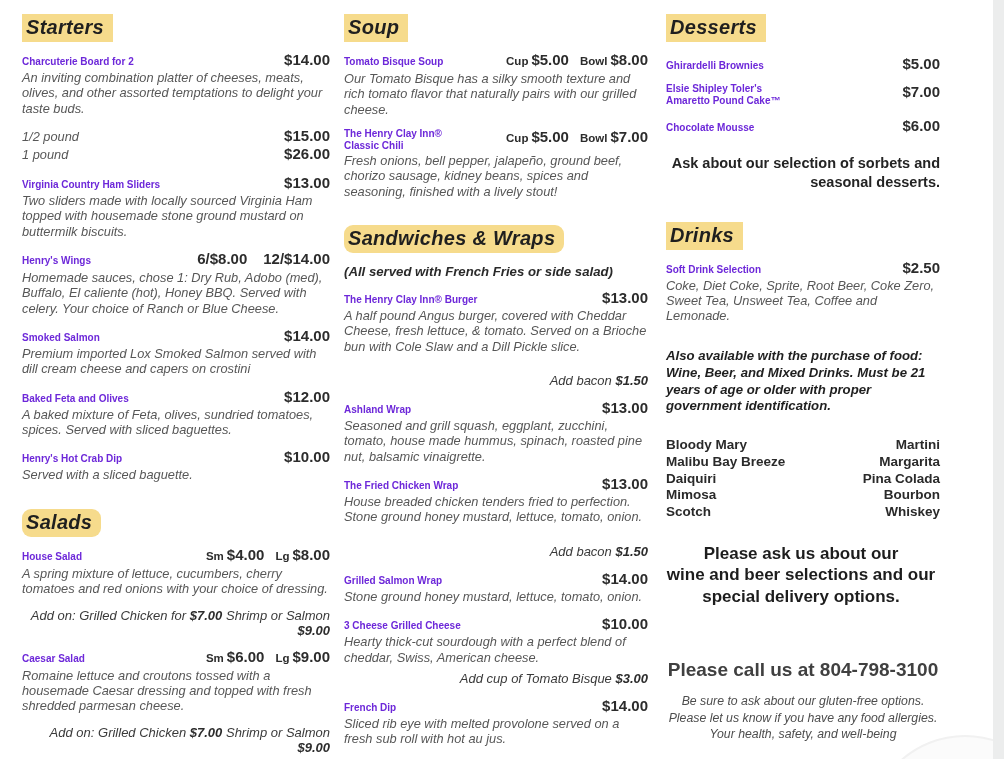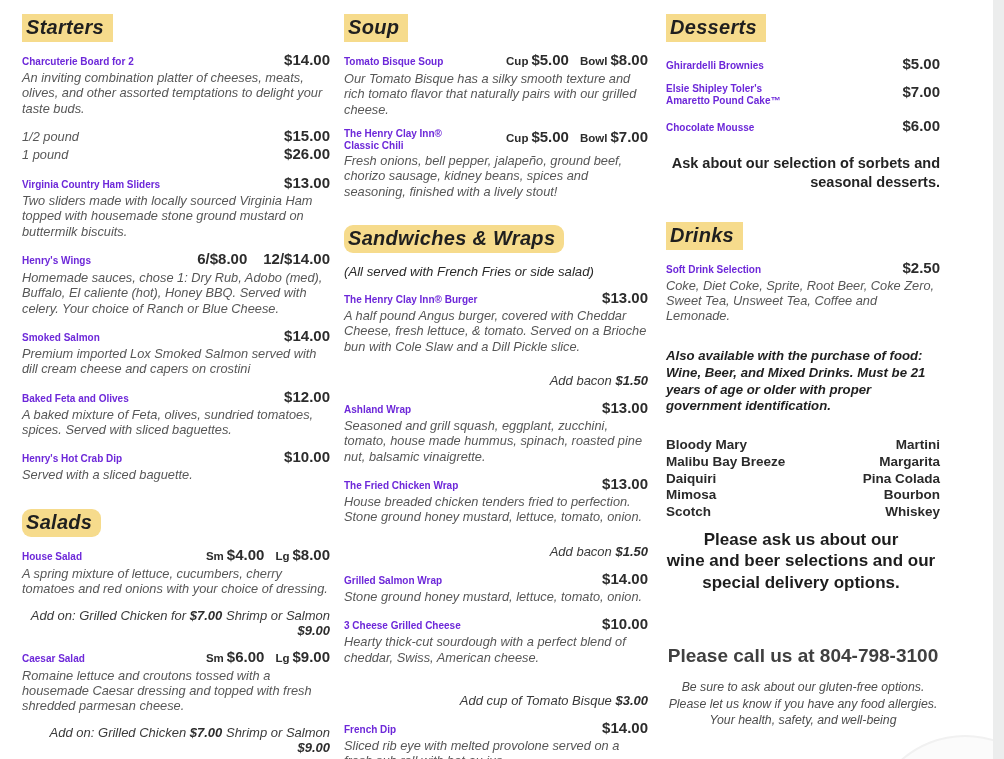--- a/index.html
+++ b/index.html
@@ -27,32 +27,32 @@
   .sz2{margin-left:11px;}
   .pg2{margin-left:16px;}
   .desc{font-style:italic;color:#575757;font-size:12.8px;line-height:1.2;margin-top:2px;}
   .variant{display:flex;justify-content:space-between;align-items:baseline;line-height:1.2;}
   .variant .vlabel{font-style:italic;color:#575757;font-size:12.8px;}
 
   .addon{font-style:italic;font-size:13px;color:#3a3a3a;text-align:right;margin-top:19px;}
   .addon-row{margin:6px 0 10px 0;}
   .ap{font-weight:bold;color:#2c2c2c;}
 
-  .serve-note{font-weight:normal;font-style:italic;font-size:13.2px;color:#2a2a2a;margin:2px 0 10px 0;}
+  .serve-note{font-weight:bold;font-style:italic;font-size:13.2px;color:#2a2a2a;margin:2px 0 10px 0;}
 
   .center-bold{font-weight:bold;font-size:14.5px;color:#242424;text-align:center;line-height:1.3;}
   .desserts-note{margin-top:20px;text-align:right;}
 
   .alcohol-note{font-weight:bold;font-style:italic;font-size:13.2px;color:#1f1f1f;
                 line-height:1.28;margin-top:24px;}
   .cocktails{display:flex;justify-content:space-between;margin-top:22px;}
   .cocktail{font-weight:bold;font-size:13.5px;line-height:1.24;color:#2a2a2a;}
   .c-right{text-align:right;}
 
-  .ask-note{margin-top:8px;font-weight:bold;font-size:17px;line-height:1.26;
+  .ask-note{margin-top:22px;font-weight:bold;font-size:17px;line-height:1.26;
             text-align:center;color:#1d1d1d;width:290px;margin-left:-10px;}
   .phone{margin-top:52px;font-weight:bold;font-size:19px;
          text-align:center;color:#404040;white-space:nowrap;width:290px;margin-left:-8px;}
   .foot-note{margin-top:12px;font-style:italic;font-size:12.3px;color:#4d4d4d;
              text-align:center;line-height:1.35;width:290px;margin-left:-8px;}
 
   .edge-strip{position:absolute;top:0;right:0;width:11px;height:759px;background:#eceded;}
   .corner-circle{position:absolute;left:868px;top:735px;width:190px;height:190px;
                  border-radius:50%;background:#fbfbfb;border:2px solid #f1f1f1;}
 </style>
@@ -228,21 +228,21 @@
       </div>
       <div class="desc">Stone ground honey mustard, lettuce, tomato, onion.</div>
     </div>
 
     <div class="item">
       <div class="row">
         <span class="name">3 Cheese Grilled Cheese</span>
         <span class="price">$10.00</span>
       </div>
       <div class="desc">Hearty thick-cut sourdough with a perfect blend of cheddar, Swiss, American cheese.</div>
-      <div class="addon" style="margin-top:28px">
+      <div class="addon" style="margin-top:6px">
         <span>Add cup of Tomato Bisque </span><span class="ap">$3.00</span>
       </div>
     </div>
 
     <div class="item">
       <div class="row">
         <span class="name">French Dip</span>
         <span class="price">$14.00</span>
       </div>
       <div class="desc">Sliced rib eye with melted provolone served on a fresh sub roll with hot au jus.</div>

